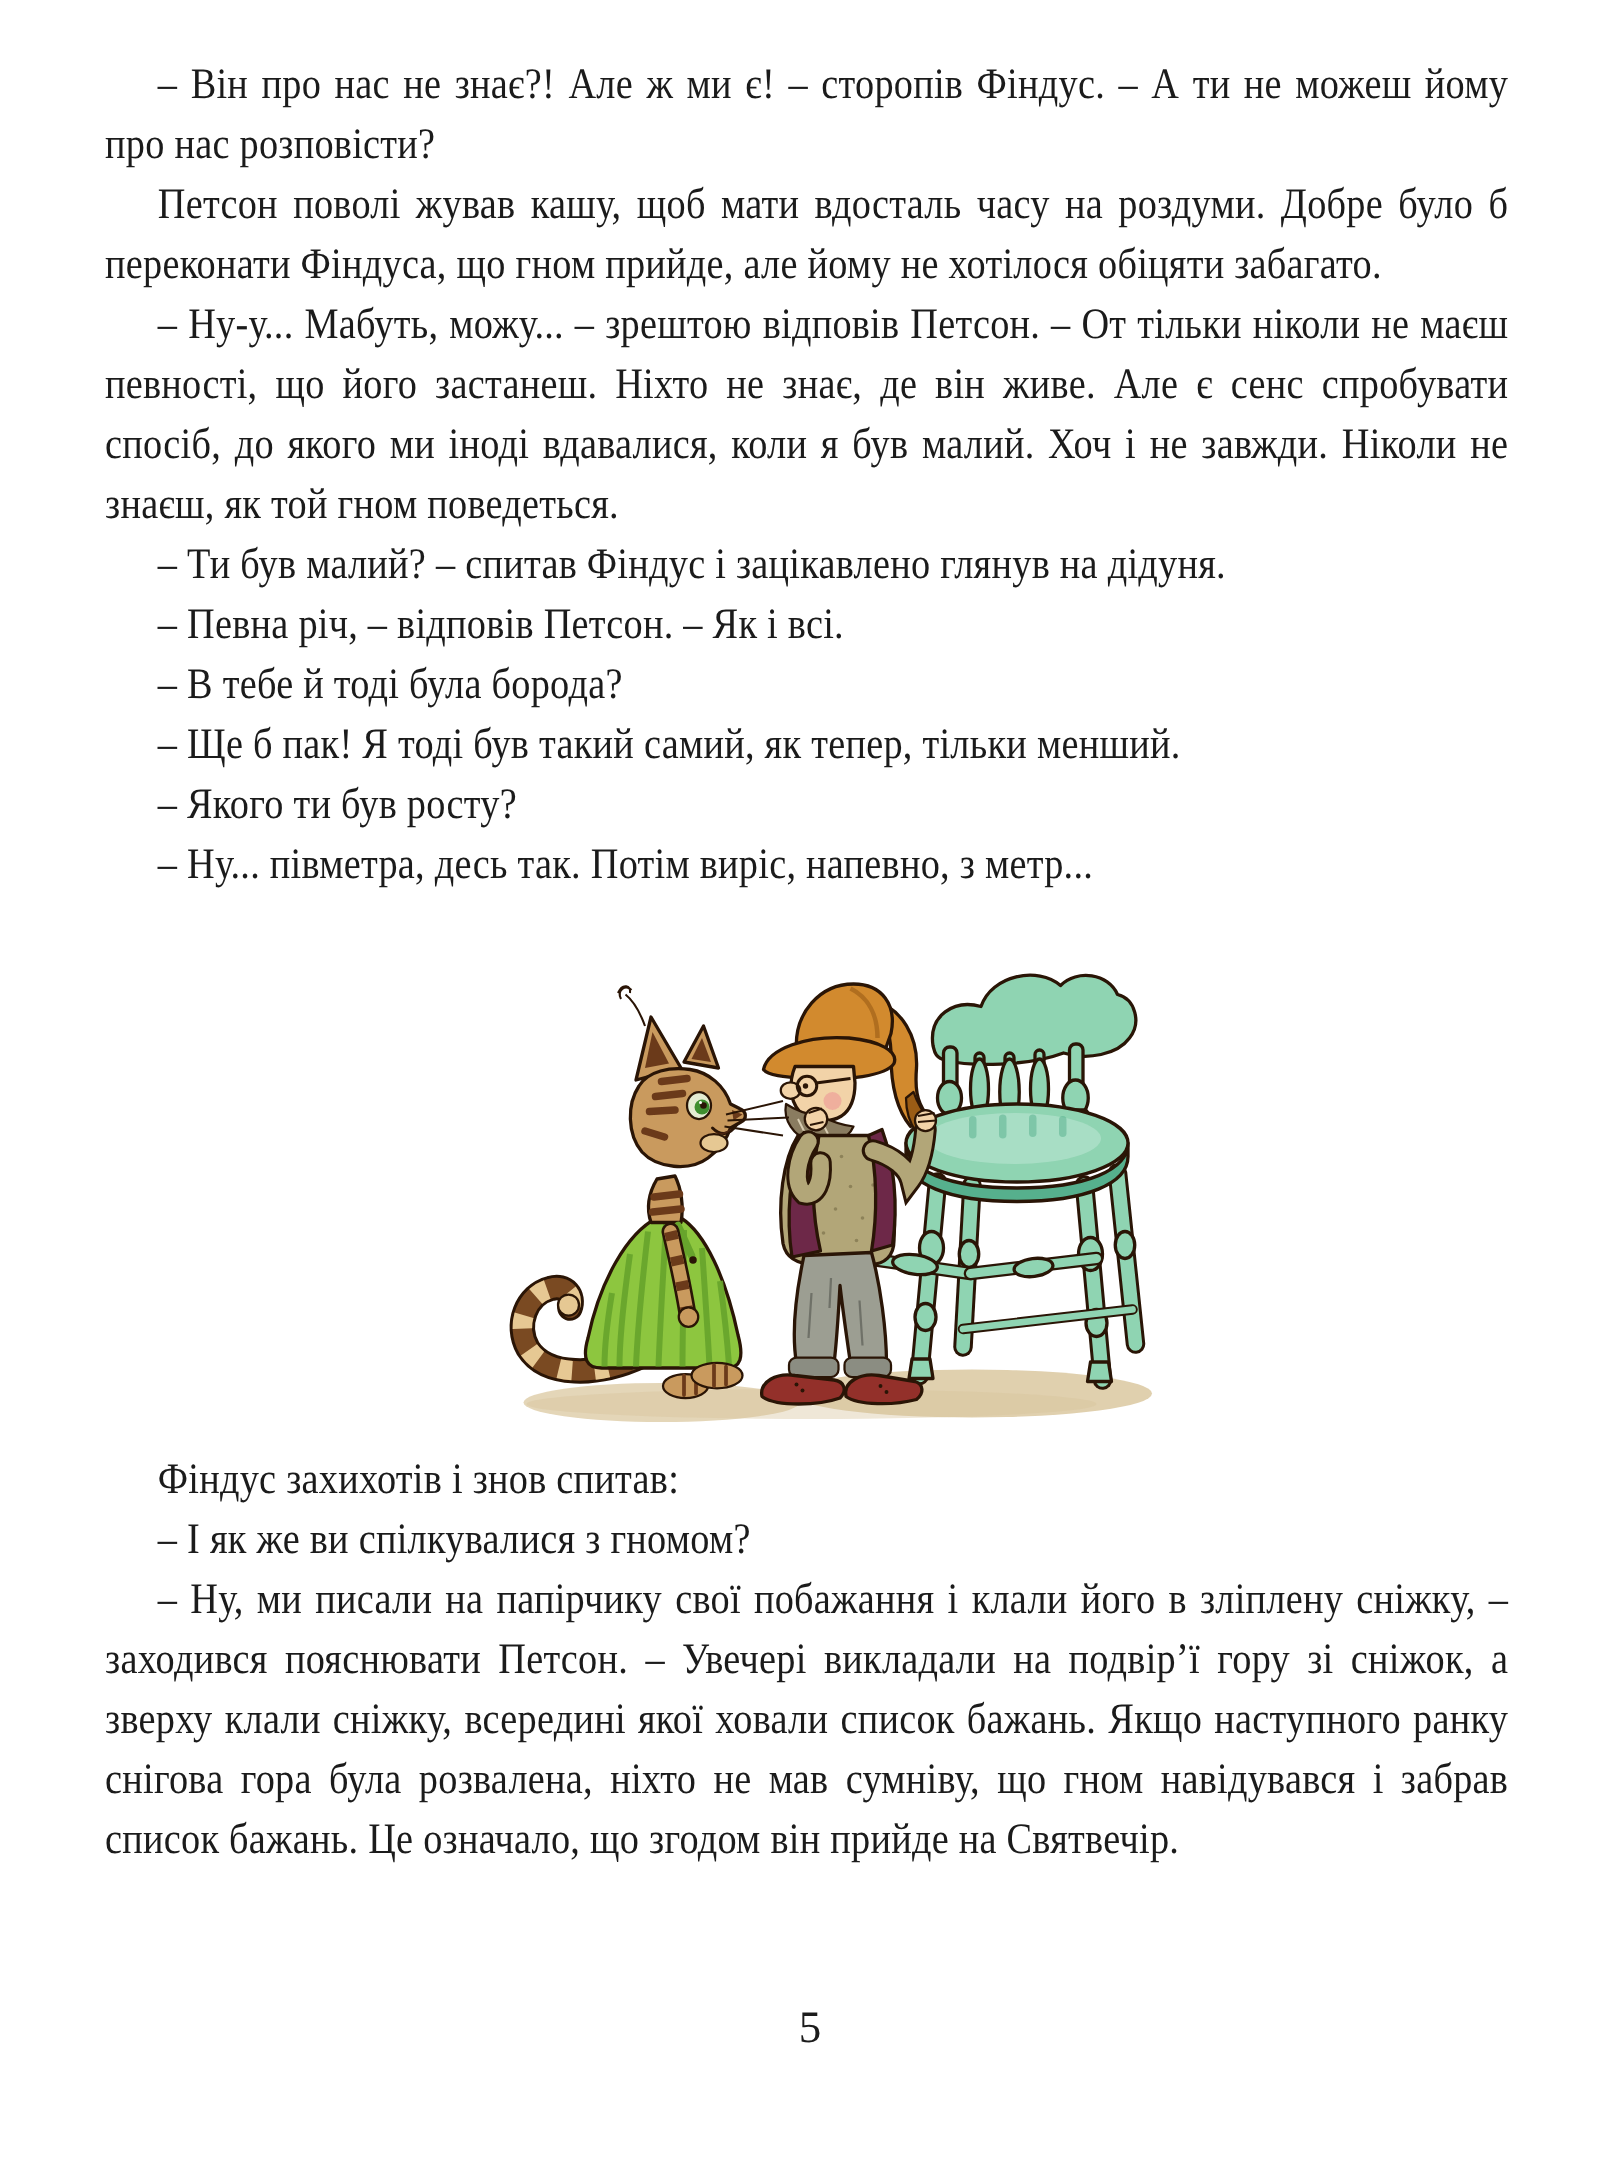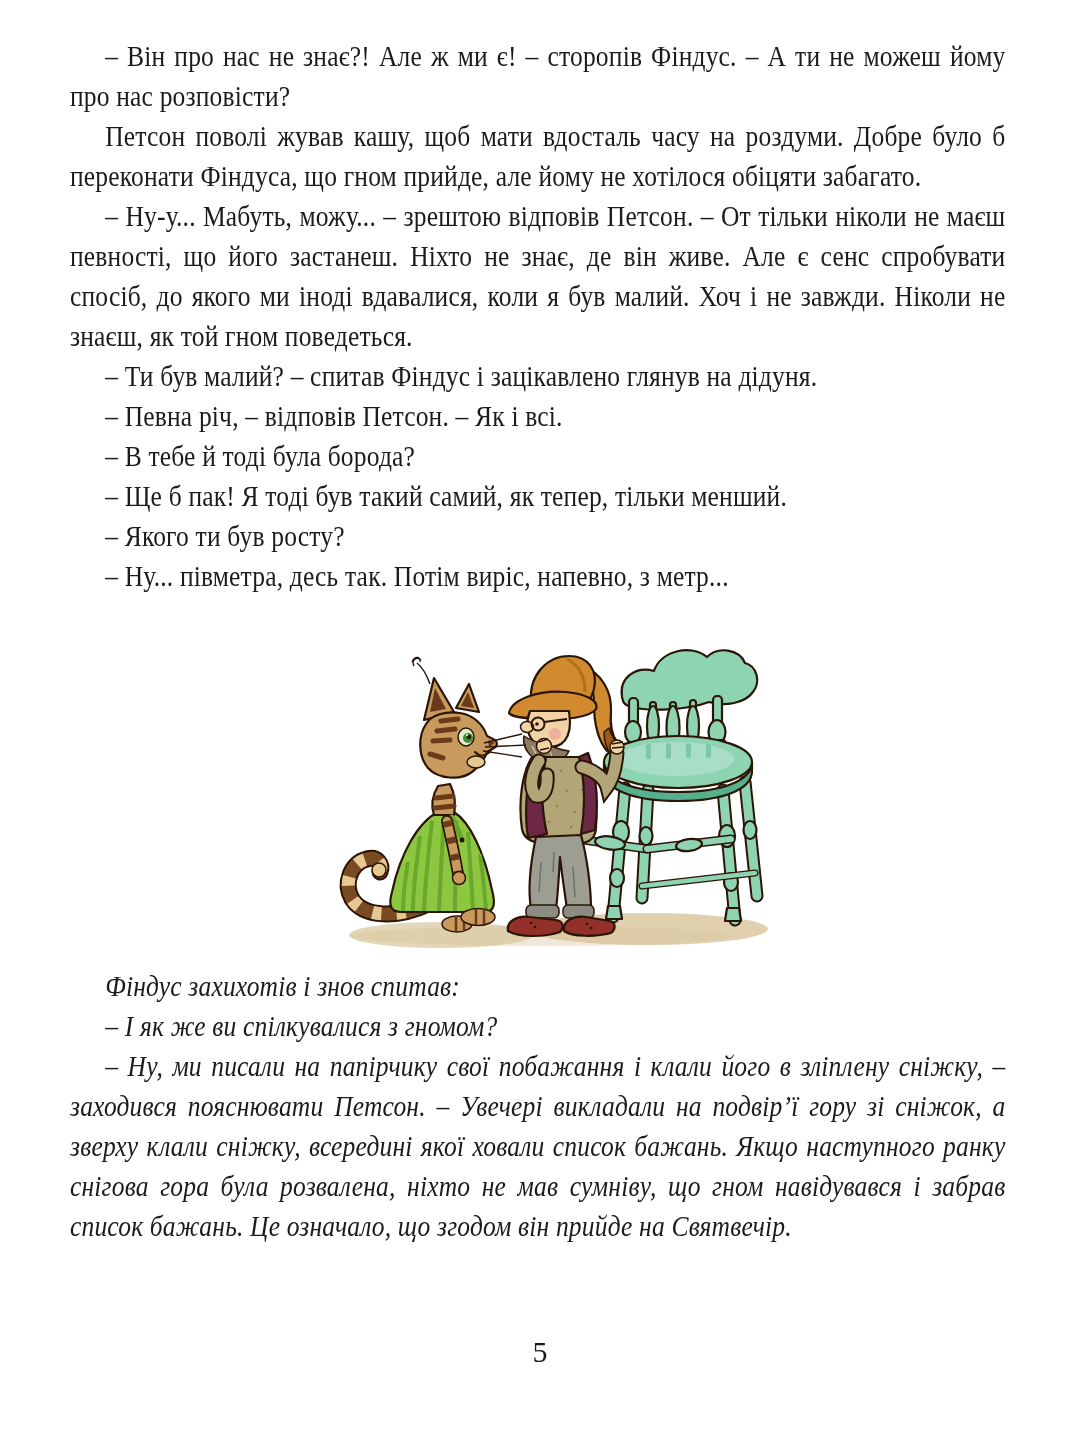--- a/index.html
+++ b/index.html
@@ -9,21 +9,21 @@
     background: var(--page-bg, #ffffff);
     font-family: "Liberation Serif", "DejaVu Serif", serif;
     color: var(--text-color, #1b1b1b);
     overflow: hidden;
   }
   .page { position: relative; width: 1080px; height: 1100px; }
 
   .text-col { position: absolute; left: 70px; width: 935px; }
   .cond { width: 1063px; transform: scaleX(0.88); transform-origin: 0 0; }
   .block-a { top: 36px; }
-  .block-b { top: 966px; font-style: italic; }
+  .block-b { top: 966px; }
   .cond p {
     margin: 0;
     font-size: 29px;
     line-height: 40px;
     text-align: justify;
     text-indent: 40px;
     letter-spacing: 0.2px;
   }
 
   figure.illus {

